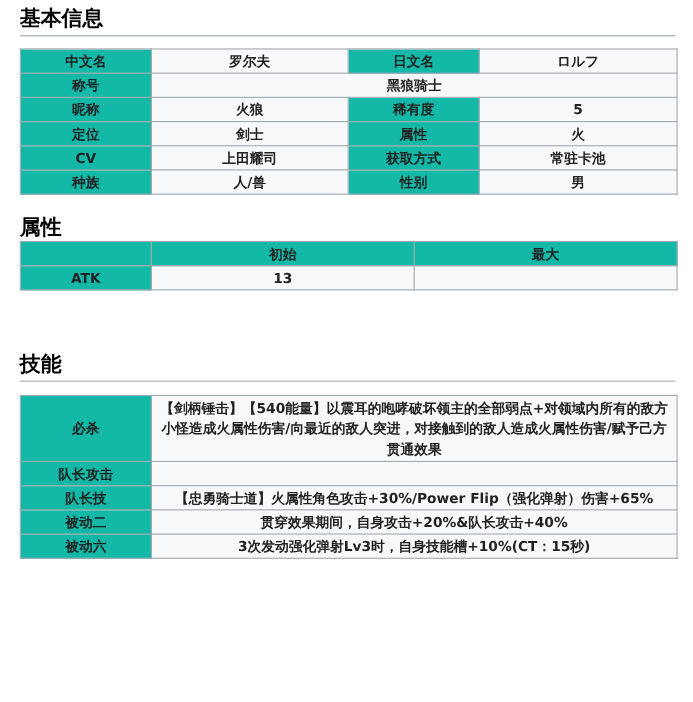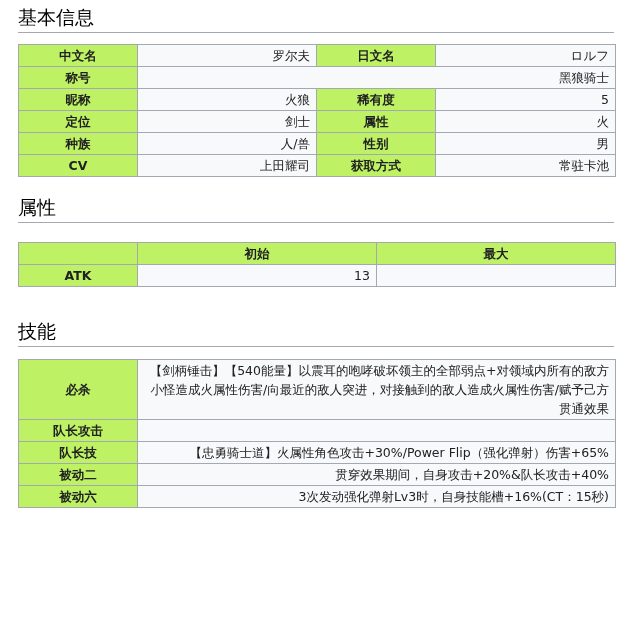--- a/index.html
+++ b/index.html
@@ -4,43 +4,43 @@
 <style>
   html, body { margin: 0; padding: 0; background: #ffffff; }
   body {
     width: 630px; height: 638px; overflow: hidden; position: relative;
     font-family: "DejaVu Sans", "Liberation Sans", sans-serif;
     color: #202122; font-size: 12.5px;
   }
   .section-title {
     position: absolute; left: 18px; width: 596px;
     font-family: "DejaVu Serif", "Liberation Serif", serif;
-    font-size: 19px; font-weight: normal; color: #000;
+    font-size: 19px; font-weight: bold; color: #000;
     border-bottom: 1px solid #a2a9b1;
     padding-bottom: 2px; line-height: 26px; margin: 0;
   }
   table.wiki {
     position: absolute; left: 18px; width: 597px;
     border-collapse: collapse;
     background: #f8f9fa;
     table-layout: fixed;
   }
   table.wiki td, table.wiki th {
     border: 1px solid #a2a9b1;
     padding: 0 6px;
     line-height: 20px;
     vertical-align: middle;
   }
   table.wiki th {
-    background: #bef264;
+    background: #14b8a6;
     font-weight: bold;
     text-align: center;
     color: #202122;
   }
-  table.wiki td { text-align: right; }
+  table.wiki td { text-align: center; font-weight: bold; }
   .multi { line-height: 19px !important; padding-top: 1px !important; padding-bottom: 1px !important; }
   .line { display: block; }
 </style>
 </head>
 <body>
 
 <h2 class="section-title" style="top:4px;">基本信息</h2>
 
 <table class="wiki" style="top:44px;">
   <colgroup>
@@ -66,37 +66,37 @@
     <th>稀有度</th>
     <td>5</td>
   </tr>
   <tr style="height:22px">
     <th>定位</th>
     <td>剑士</td>
     <th>属性</th>
     <td>火</td>
   </tr>
   <tr style="height:22px">
+    <th>CV</th>
+    <td>上田耀司</td>
+    <th>获取方式</th>
+    <td>常驻卡池</td>
+  </tr>
+  <tr style="height:22px">
     <th>种族</th>
     <td>人/兽</td>
     <th>性别</th>
     <td>男</td>
-  </tr>
-  <tr style="height:22px">
-    <th>CV</th>
-    <td>上田耀司</td>
-    <th>获取方式</th>
-    <td>常驻卡池</td>
   </tr>
 </tbody>
   </table>
 
 <h2 class="section-title" style="top:194px;">属性</h2>
 
-<table class="wiki" style="top:242px;padding-left:48px;">
+<table class="wiki" style="top:219px;padding-left:48px;">
   <colgroup>
       <col style="width:119px">
       <col style="width:239px">
       <col style="width:239px">
     </colgroup>
   <tbody>
       <tr style="height:22px">
     <th></th>
     <th>初始</th>
     <th>最大</th>
@@ -128,16 +128,16 @@
   <tr style="height:22px">
     <th>队长技</th>
     <td>【忠勇骑士道】火属性角色攻击+30%/Power Flip（强化弹射）伤害+65%</td>
   </tr>
   <tr style="height:22px">
     <th>被动二</th>
     <td>贯穿效果期间，自身攻击+20%&amp;队长攻击+40%</td>
   </tr>
   <tr style="height:22px">
     <th>被动六</th>
-    <td>3次发动强化弹射Lv3时，自身技能槽+16%(CT：15秒)</td>
+    <td>3次发动强化弹射Lv3时，自身技能槽+10%(CT：15秒)</td>
   </tr>
 </tbody>
   </table>
 
 </body></html>

